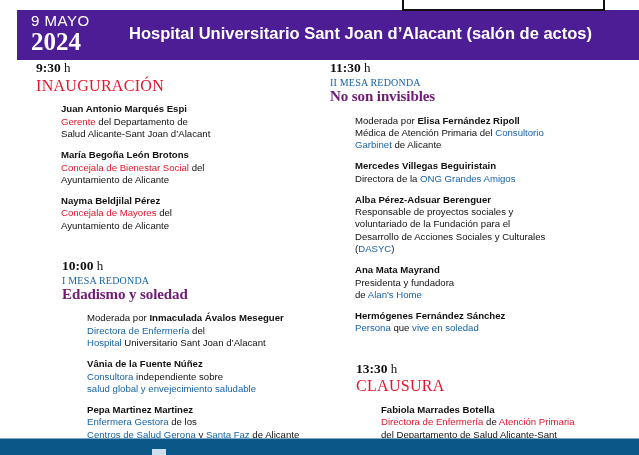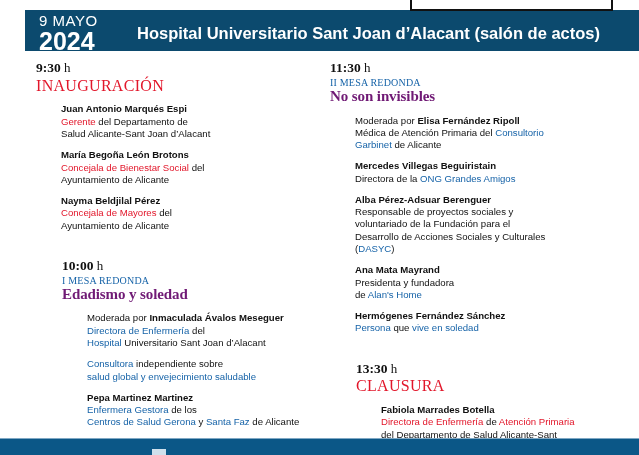--- a/index.html
+++ b/index.html
@@ -5,39 +5,39 @@
   html,body{margin:0;padding:0;}
   body{
     width:639px;height:455px;
     background:#ffffff;
     font-family:"Liberation Sans", sans-serif;
     overflow:hidden;
     position:relative;
   }
   
   .header-band{
-    position:absolute;left:25px;top:10px;right:0;height:41px;
-    background:#0c4a6e;
+    position:absolute;left:17px;top:10px;right:0;height:50px;
+    background:#4c1d95;
   }
   .white-tab{
     position:absolute;left:385px;top:-11px;width:203px;height:12px;
     background:#ffffff;border:2px solid #111;border-top:none;
     box-sizing:border-box;
   }
   .date-block{
     position:absolute;left:14px;top:3px;color:#ffffff;
     line-height:1;
   }
   .date-day{
     font-size:15px;font-weight:400;letter-spacing:.5px;
     font-family:"Liberation Sans", sans-serif;
   }
   .date-year{
     font-size:25px;font-weight:700;letter-spacing:0px;margin-top:1px;
-    font-family:Liberation Sans, sans-serif;
+    font-family:Liberation Serif, serif;
   }
   .venue{
     position:absolute;left:112px;top:14px;color:#ffffff;
     font-size:16.5px;font-weight:700;white-space:nowrap;
     font-family:"Liberation Sans", sans-serif;
   }
   .venue .paren{font-weight:700;}
 
   
   .cols{position:absolute;left:0;top:60px;width:639px;height:370px;}
@@ -134,20 +134,21 @@
         <div class="time"><span>10:00</span><span class="h"> h</span></div>
         <div class="sess-blue">I MESA REDONDA</div>
         <div class="sess-sub">Edadismo y soledad</div>
         <div class="people">
           <div class="person">
             <div class="pname"><span style="font-weight: 400;">Moderada por </span><span>Inmaculada Ávalos Meseguer</span></div>
             <div class="prole"><span class="b">Directora de Enfermería</span><span class="k"> del</span></div>
             <div class="prole"><span class="b">Hospital</span><span class="k"> Universitario Sant Joan d’Alacant</span></div>
           </div>
           <div class="person">
+            <div class="pname">Vânia de la Fuente Núñez</div>
             <div class="prole"><span class="b">Consultora</span><span class="k"> independiente sobre</span></div>
             <div class="prole"><span class="b">salud global y envejecimiento saludable</span></div>
           </div>
           <div class="person">
             <div class="pname">Pepa Martinez Martinez</div>
             <div class="prole"><span class="b">Enfermera Gestora</span><span class="k"> de los</span></div>
             <div class="prole"><span class="b">Centros de Salud Gerona</span><span class="k"> y </span><span class="b">Santa Faz</span><span class="k"> de Alicante</span></div>
           </div>
         </div>
       </div>

